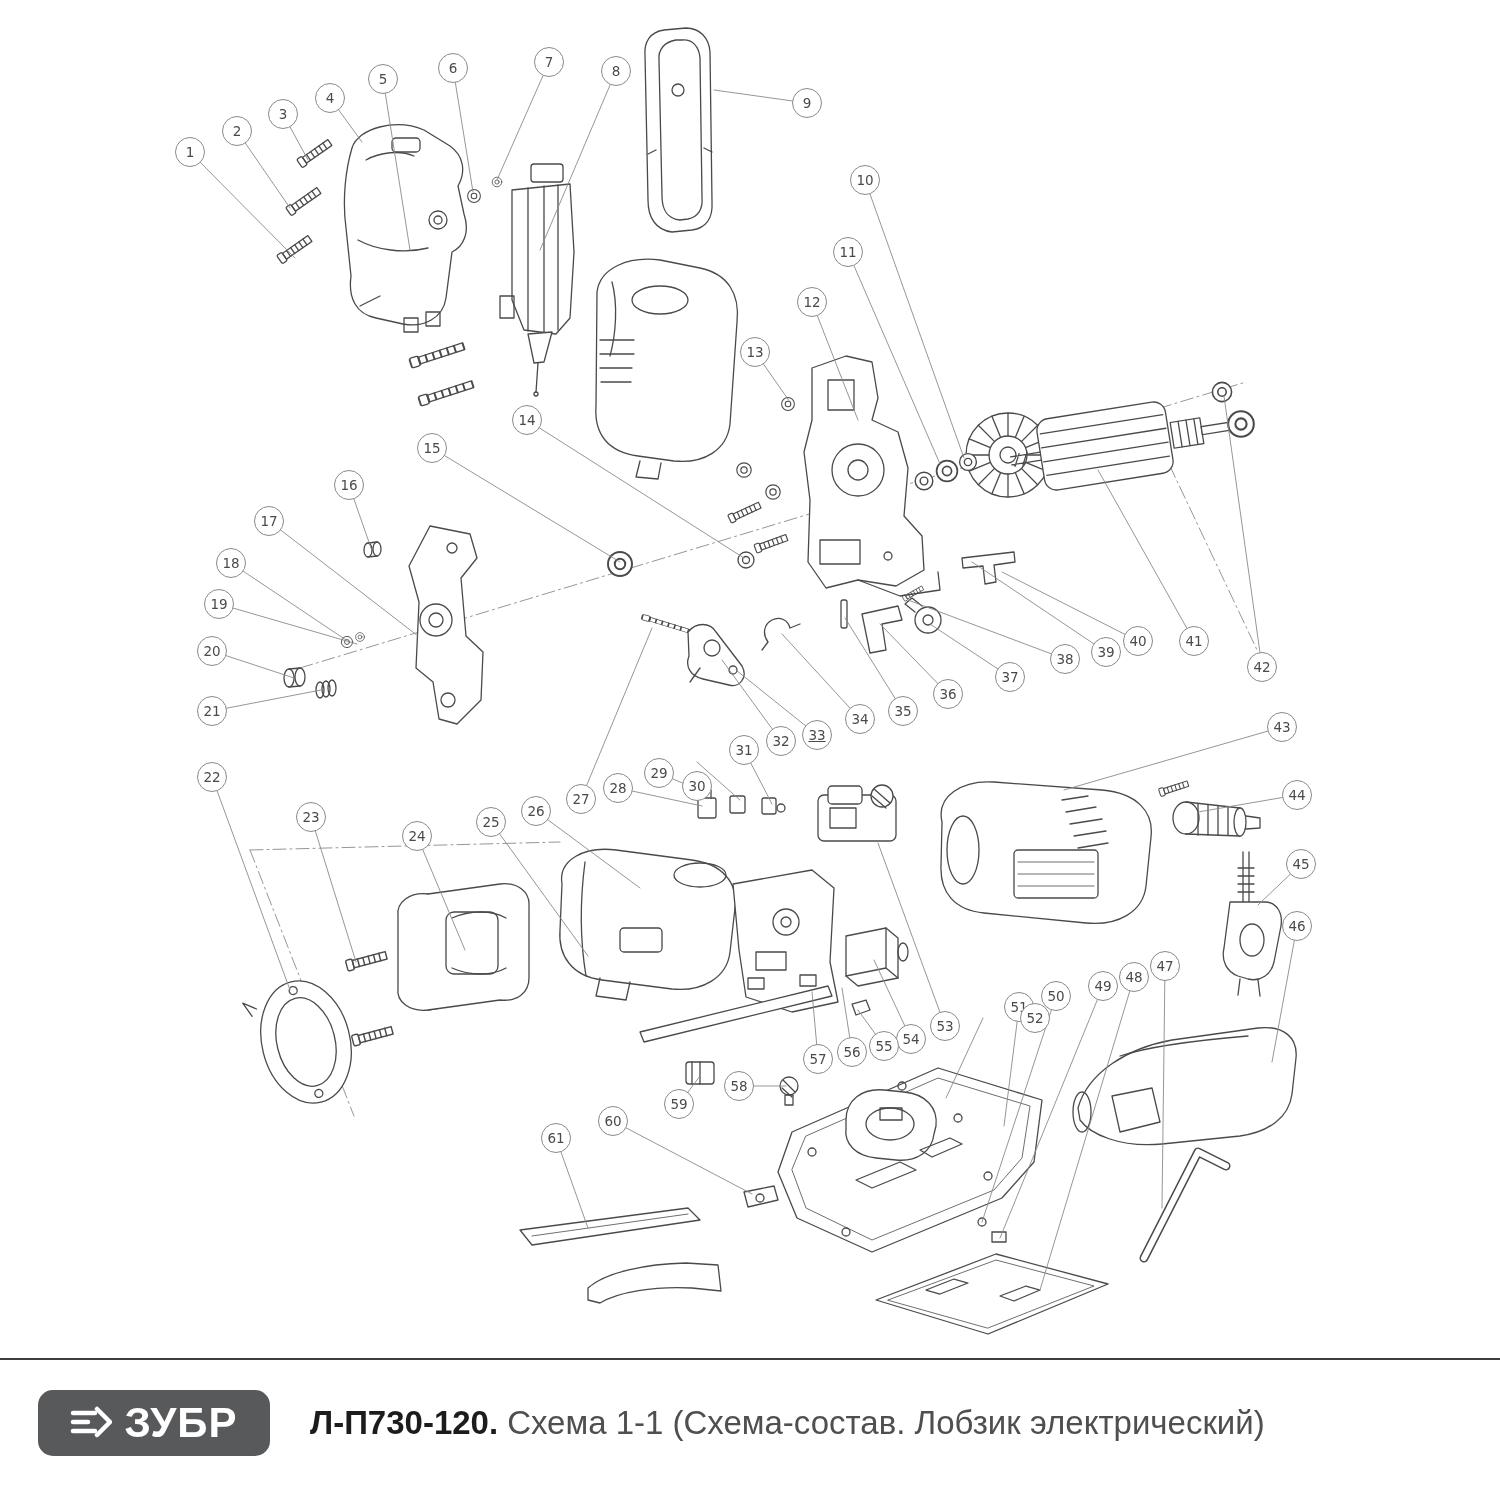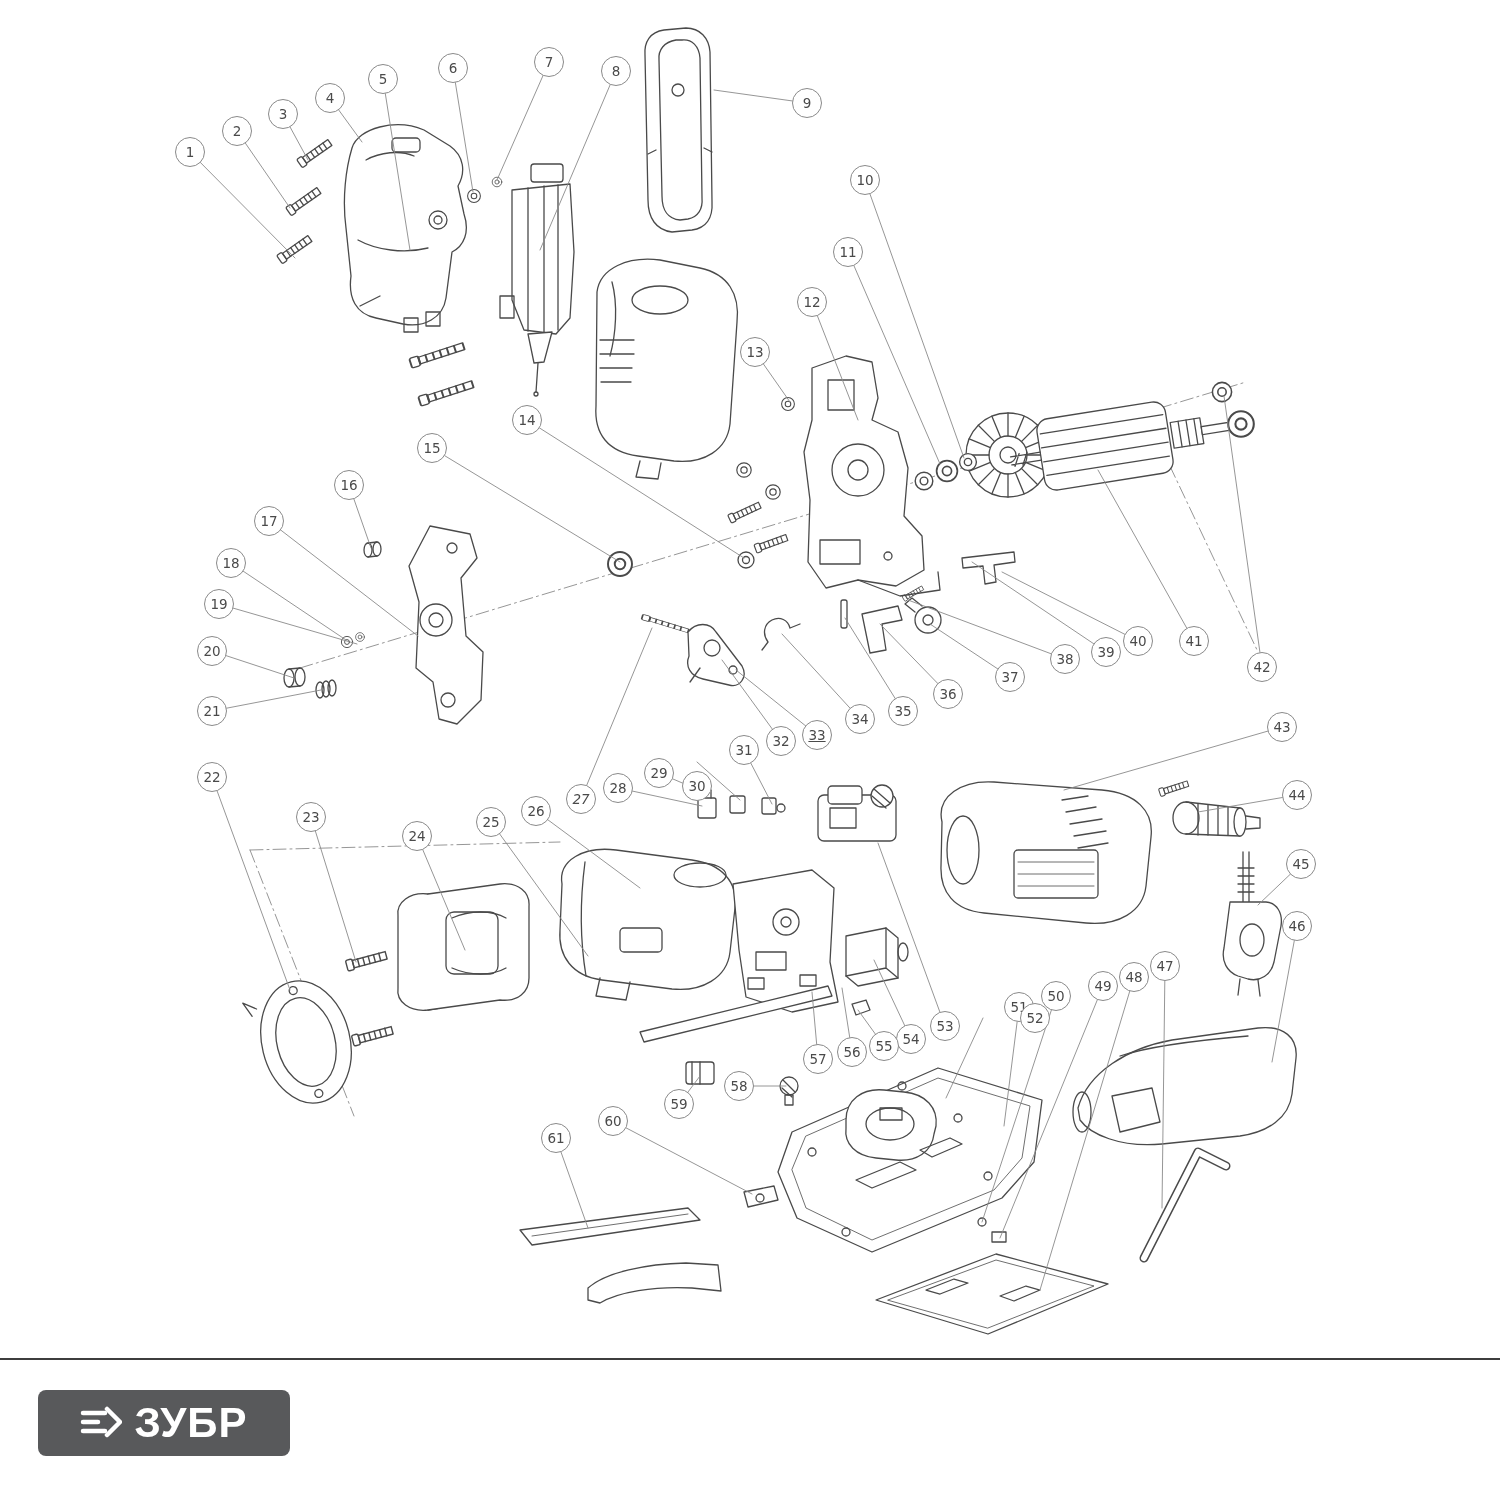--- a/index.html
+++ b/index.html
@@ -9,21 +9,21 @@
   .drawing *{stroke:#4a4a4a;stroke-width:1.3;fill:none;stroke-linecap:round;stroke-linejoin:round}
   .drawing .w{fill:#fff}
   .drawing .thin{stroke-width:0.8}
   .drawing .axis{stroke:#8a8a8a;stroke-width:0.9;stroke-dasharray:13 4 2 4}
   #leaders line{stroke:#8a8a8a;stroke-width:0.9}
   .callout{position:absolute;width:30px;height:30px;border:1.2px solid #8a8a8a;border-radius:50%;
            background:#fff;display:flex;align-items:center;justify-content:center;
            font-size:13.5px;color:#4a4a4a;font-family:"DejaVu Sans",sans-serif}
   .footer-line{position:absolute;left:0;top:1358px;width:1500px;height:2px;background:#3d3d3d}
   .footer{position:absolute;left:0;top:1390px;width:1500px;display:flex;align-items:center;padding-left:38px}
-  .logo{width:252px;height:66px;background:#58595b;border-radius:8px;display:flex;align-items:center;justify-content:center;gap:12px;flex:none}
+  .logo{width:232px;height:66px;background:#58595b;border-radius:15px;display:flex;align-items:center;justify-content:center;gap:12px;flex:none}
   .logo-text{color:#fff;font-size:42px;font-weight:bold;letter-spacing:1px;line-height:1}
   .title{font-size:33px;margin-left:40px;white-space:nowrap}
   .title .model{font-weight:bold;color:#1c1c1c}
   .title .rest{color:#4f4f4f;margin-left:9px;font-weight:normal}
 </style>
 </head>
 <body>
 
 <div class="stage">
 
@@ -402,21 +402,21 @@
       <div class="callout" style="left: 254px; top: 506px;">17</div>
       <div class="callout" style="left: 216px; top: 548px;">18</div>
       <div class="callout" style="left: 204px; top: 589px;">19</div>
       <div class="callout" style="left: 197px; top: 636px;">20</div>
       <div class="callout" style="left: 197px; top: 696px;">21</div>
       <div class="callout" style="left: 197px; top: 762px;">22</div>
       <div class="callout" style="left: 296px; top: 802px;">23</div>
       <div class="callout" style="left: 402px; top: 821px;">24</div>
       <div class="callout" style="left: 476px; top: 807px;">25</div>
       <div class="callout" style="left: 521px; top: 796px;">26</div>
-      <div class="callout" style="left: 566px; top: 784px; font-style: italic;">27</div>
+      <div class="callout" style="left: 566px; top: 784px;">27</div>
       <div class="callout" style="left: 603px; top: 773px;">28</div>
       <div class="callout" style="left: 644px; top: 758px;">29</div>
       <div class="callout" style="left: 682px; top: 747px; margin-top: 24px;">30</div>
       <div class="callout" style="left: 729px; top: 735px;">31</div>
       <div class="callout" style="left: 766px; top: 726px;">32</div>
       <div class="callout" style="left: 802px; top: 720px; text-decoration: underline;">33</div>
       <div class="callout" style="left: 845px; top: 704px;">34</div>
       <div class="callout" style="left: 888px; top: 696px;">35</div>
       <div class="callout" style="left: 933px; top: 679px;">36</div>
       <div class="callout" style="left: 995px; top: 662px;">37</div>
@@ -449,15 +449,18 @@
   <div class="footer-line"></div>
 
   <div class="footer">
     <div class="logo">
       <svg width="42" height="36" viewBox="0 0 42 36">
         <path d="M3,8 h22 M3,17 h15 M3,26 h22" stroke="#ffffff" stroke-width="4.5" fill="none" stroke-linecap="round"></path>
         <path d="M27,4 l13,13 -13,13" stroke="#ffffff" stroke-width="4.5" fill="none" stroke-linecap="round" stroke-linejoin="round"></path>
       </svg>
       <span class="logo-text">ЗУБР</span>
     </div>
+    <div class="title">
+      <span class="model">Л-П730-120.</span><span class="rest">Схема 1-1 (Схема-состав. Лобзик электрический)</span>
+    </div>
   </div>
 
 </div>
 
 </body></html>

